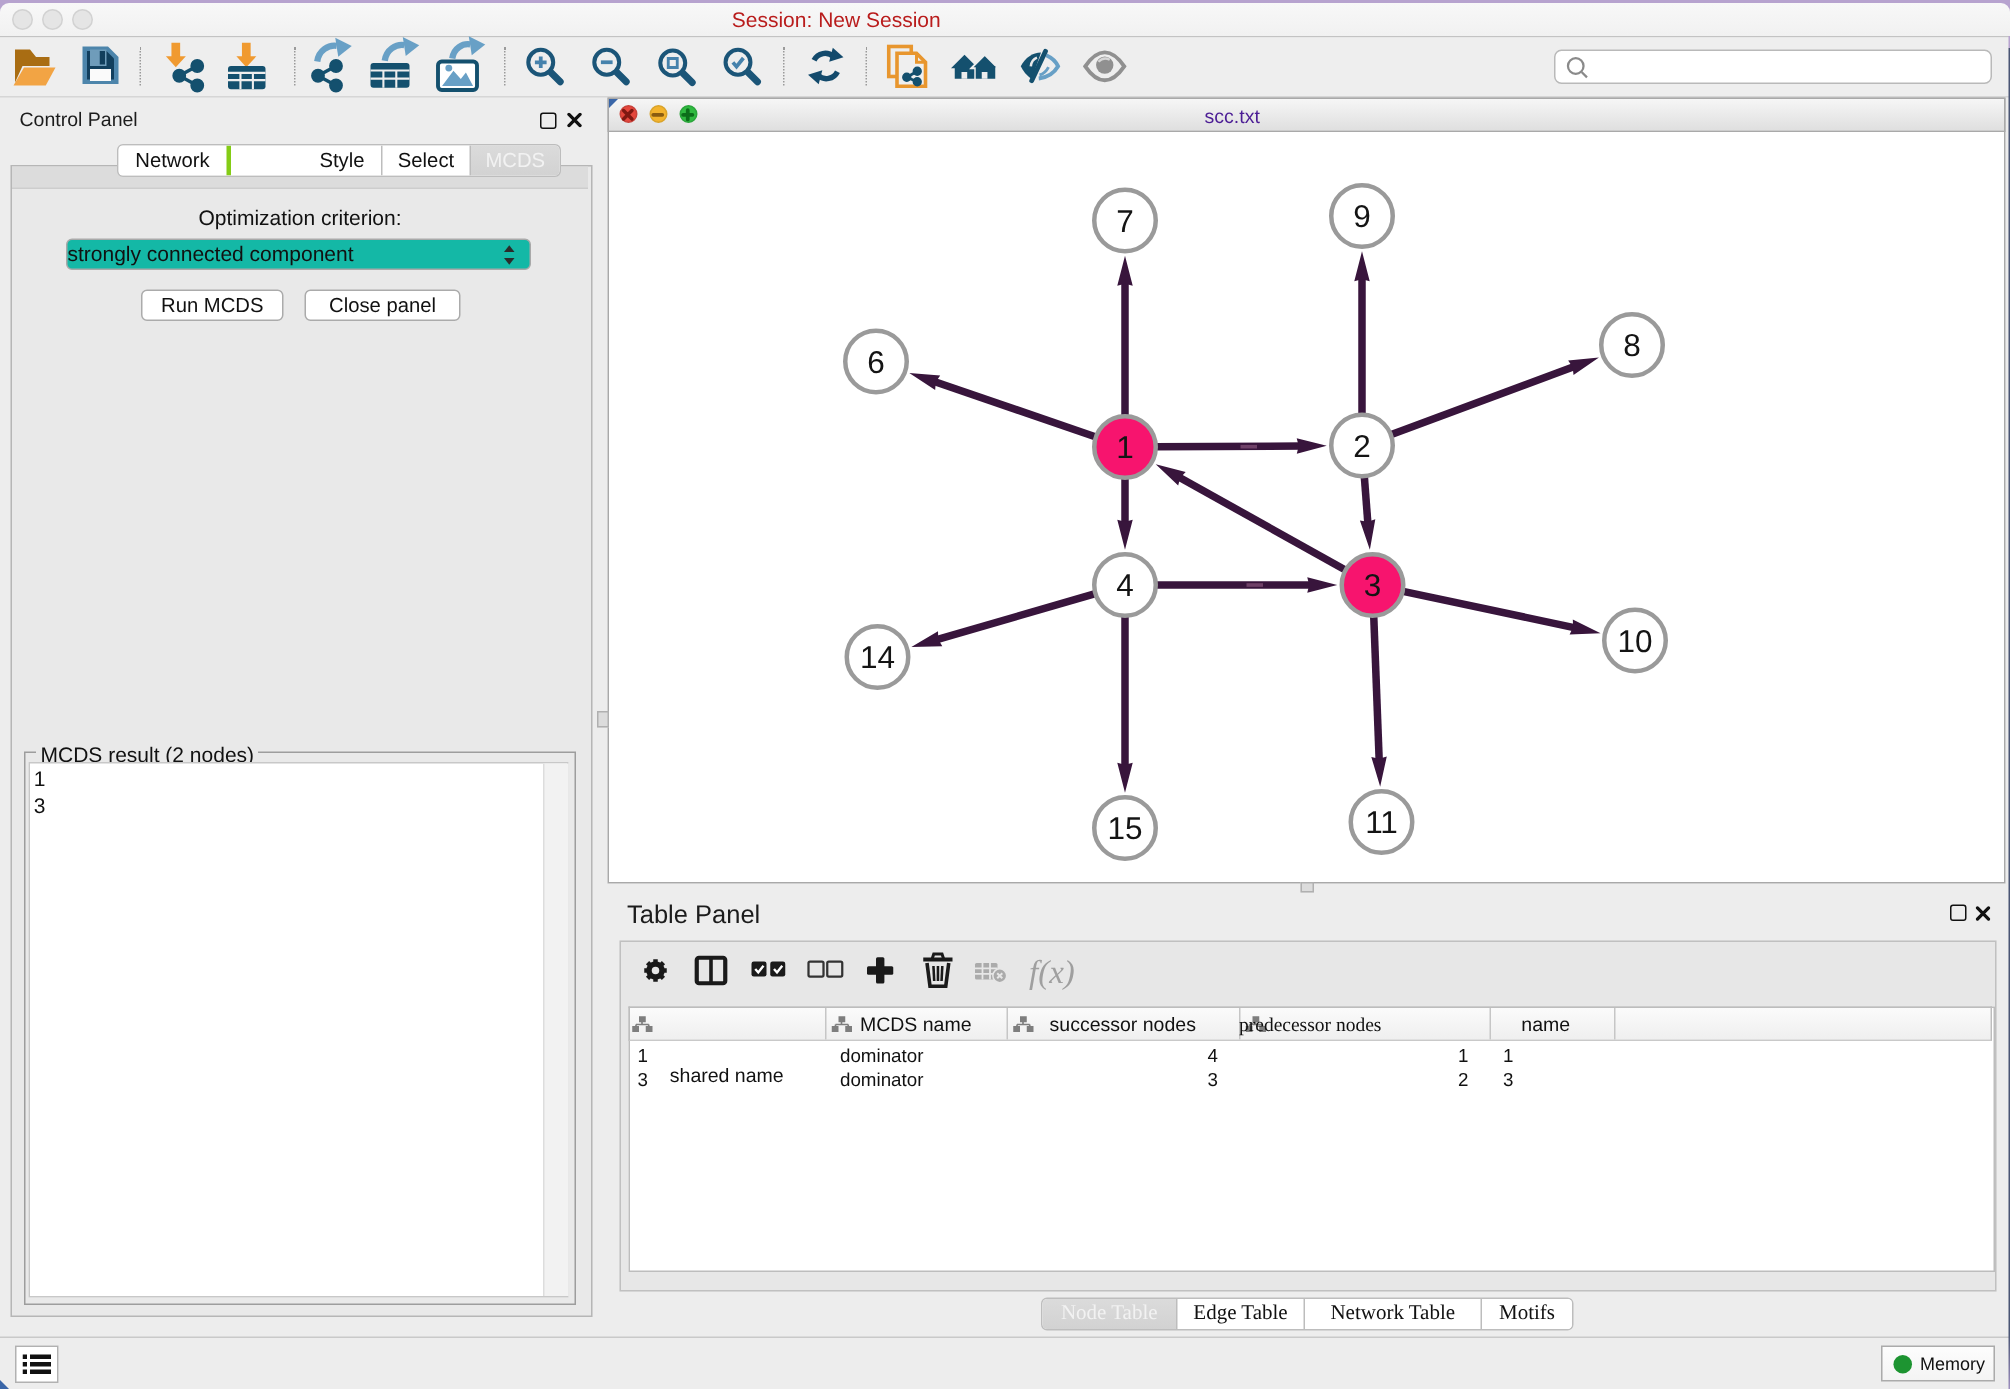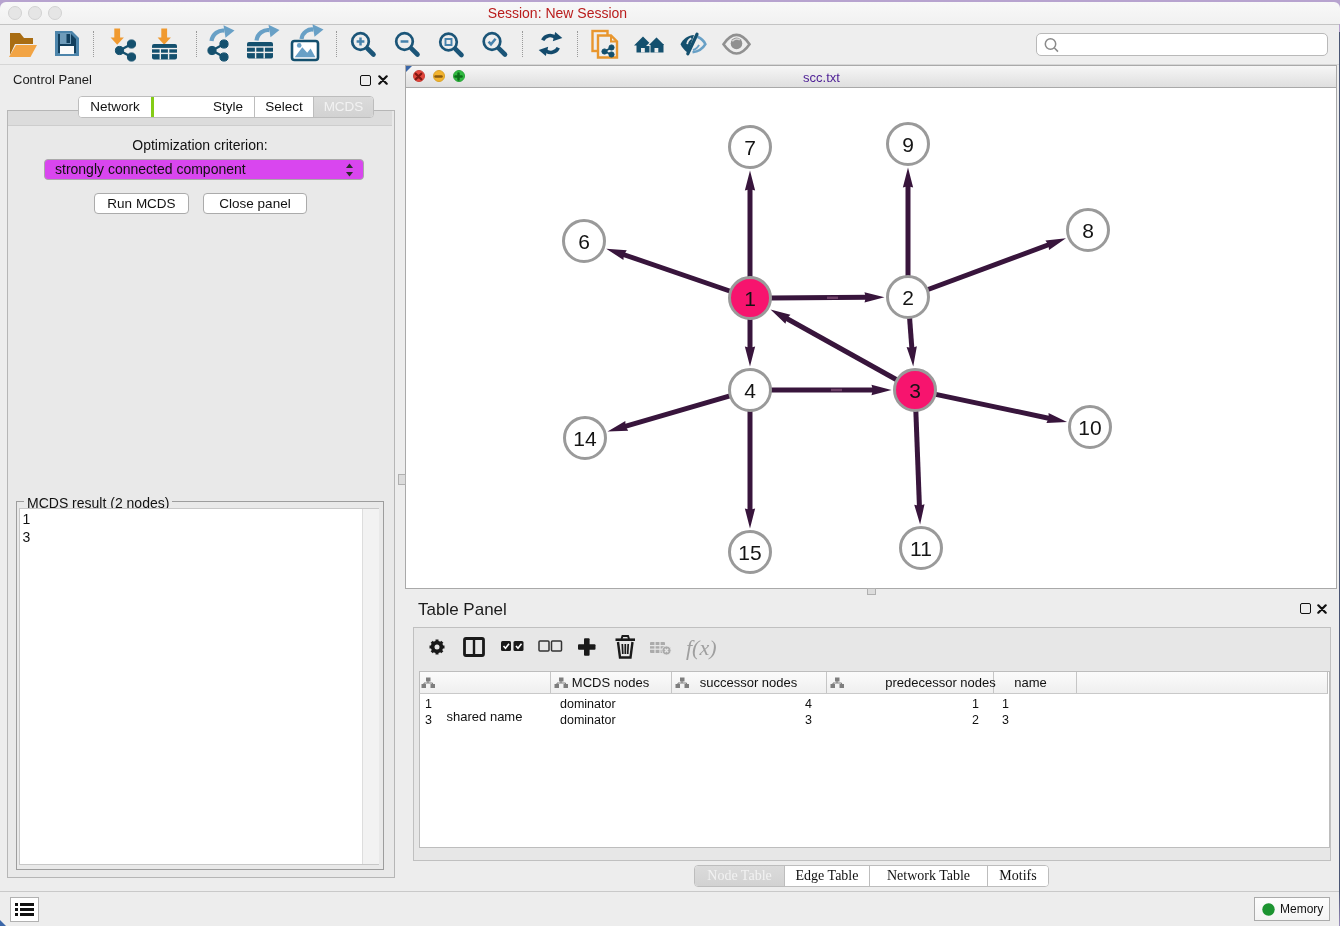--- a/index.html
+++ b/index.html
@@ -18,22 +18,22 @@
   #searchbox{left:1036px;top:33px;width:290px;height:21px;background:#fff;border:1px solid #b9b9b9;border-radius:5px;}
   
   #cp-title{left:13px;top:72px;font-size:13px;color:#1c1c1c;}
   .floatbtn{width:9px;height:9px;border:1.5px solid #111;border-radius:2px;}
   #cp-box{left:7px;top:110px;width:386px;height:766px;background:#e9e9e9;border:1px solid #b6b6b6;}
   #cp-band{left:8px;top:111px;width:384px;height:14px;background:#dcdcdc;border-bottom:1px solid #cdcdcd;}
   .segc{height:20px;font-size:13.5px;color:#111;text-align:center;line-height:20px;background:#fff;}
   .bseg{font-size:14px;}
   .segsel{background:linear-gradient(#dbdbdb,#d2d2d2);color:#f2f2f2;}
   #opt-label{left:7px;top:137px;width:386px;text-align:center;font-size:14px;color:#111;}
-  #dropdown{left:44px;top:159px;width:308px;height:19px;background:#d946ef;border:1px solid #a9a9a9;
-            border-radius:4px;font-size:14px;color:#111;line-height:19px;padding-left:10px;}
+  #dropdown{left:44px;top:159px;width:308px;height:19px;background:#14b8a6;border:1px solid #a9a9a9;
+            border-radius:4px;font-size:14px;color:#111;line-height:19px;padding-left:0;}
   .btn{position:absolute;top:193px;height:19px;background:#fff;border:1px solid #ababab;border-radius:4px;
        font-size:13.5px;color:#111;text-align:center;line-height:19px;}
   #mcds-group{left:16px;top:501px;width:366px;height:367px;border:1px solid #9d9d9d;}
   #mcds-legend{left:24px;top:495px;background:#e9e9e9;padding:0 3px;font-size:14px;color:#111;}
   #mcds-white{left:19px;top:508px;width:360px;height:357px;background:#fff;border:1px solid #c8c8c8;
               font-size:14px;color:#111;line-height:17.5px;padding:2px 0 0 2.5px;box-sizing:border-box;}
   #mcds-scroll{left:362px;top:509px;width:16px;height:355px;background:#f2f2f2;border-left:1px solid #ddd;}
   
   #netframe{left:405px;top:65px;width:930px;height:522px;border:1px solid #a9a9a9;background:#fff;}
   #nettitle{left:405px;top:65px;width:932px;height:23px;background:linear-gradient(#f6f6f6,#dfdfdf);
@@ -367,23 +367,23 @@
         <rect x="421.5" y="684" width="4.5" height="4"></rect>
         <rect x="430.5" y="684" width="4.5" height="4"></rect>
         <path d="M428 681 L428 683 M424 683 L432.5 683 M424 683 L424 684.5 M432.5 683 L432.5 684.5" stroke="#7e7e7e" stroke-width="1.1" fill="none"></path>
       </g>
 <use href="#hier" x="133"></use>
 <use href="#hier" x="254"></use>
 <use href="#hier" x="409"></use>
 </g>
 </svg>
 <div class="abs th" style="left:419px;width:131px;text-align:center;margin-top:34px;">shared name</div>
-<div class="abs th" style="left:550px;width:121px;text-align:center;">MCDS nodes</div>
+<div class="abs th" style="left:550px;width:121px;text-align:center;">MCDS name</div>
 <div class="abs th" style="left:671px;width:155px;text-align:center;">successor nodes</div>
-<div class="abs th" style="left:857px;width:167px;text-align:center;">predecessor nodes</div>
+<div class="abs th" style="left:826px;width:167px;font-family:Liberation Serif, serif;">predecessor nodes</div>
 <div class="abs th" style="left:993px;width:75px;text-align:center;">name</div>
 <div class="abs td" style="left:425px;top:697px;">1</div>
 <div class="abs td" style="left:425px;top:713px;">3</div>
 <div class="abs td" style="left:560px;top:697px;">dominator</div>
 <div class="abs td" style="left:560px;top:713px;">dominator</div>
 <div class="abs td" style="left:671px;top:697px;width:141px;text-align:right;">4</div>
 <div class="abs td" style="left:671px;top:713px;width:141px;text-align:right;">3</div>
 <div class="abs td" style="left:826px;top:697px;width:153px;text-align:right;">1</div>
 <div class="abs td" style="left:826px;top:713px;width:153px;text-align:right;">2</div>
 <div class="abs td" style="left:1002px;top:697px;">1</div>

